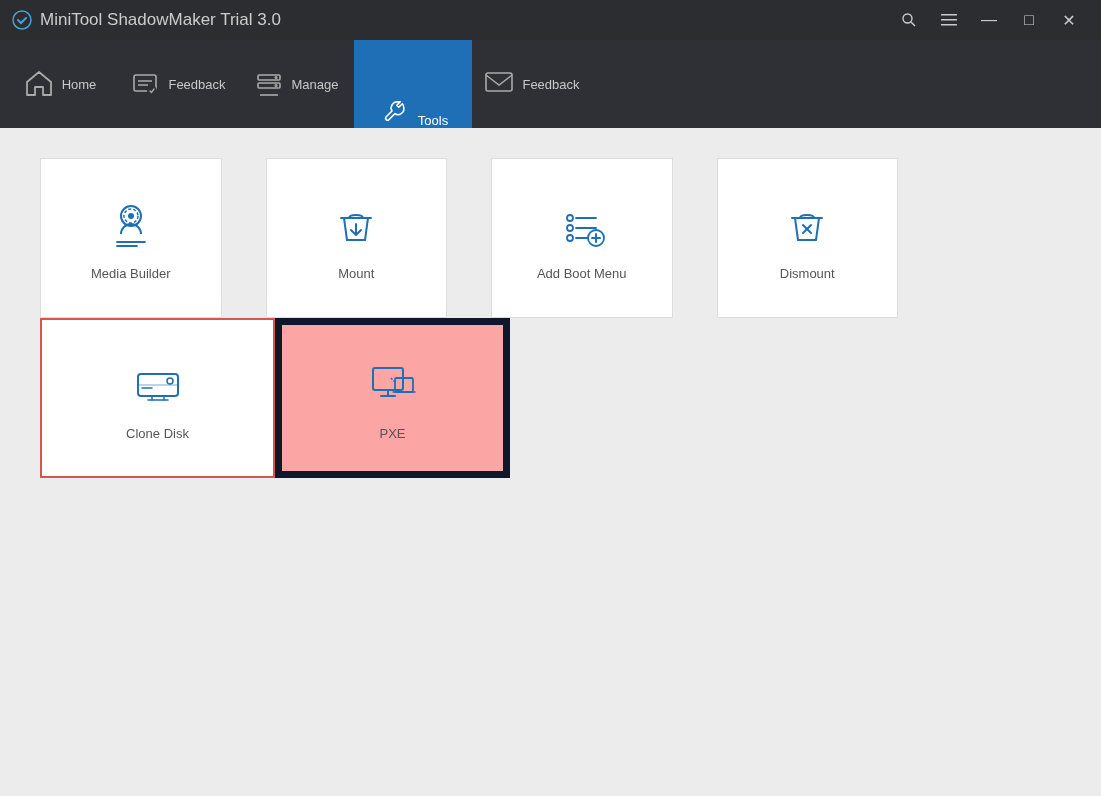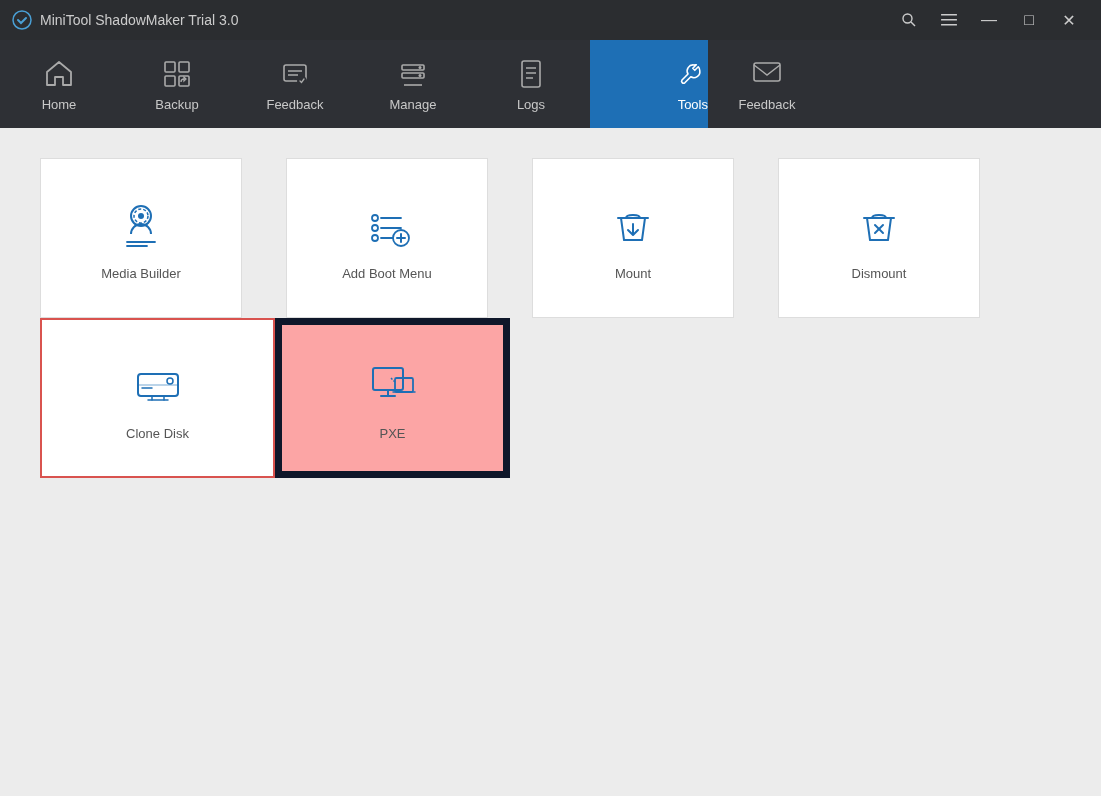--- a/index.html
+++ b/index.html
@@ -22,21 +22,21 @@
       color: #fff;
       font-size: 13px;
     }
     #title-bar .app-logo {
       width: 20px; height: 20px;
       margin-right: 8px;
       flex-shrink: 0;
     }
     #title-bar .title-text {
       flex: 1;
-      font-size: 14px;
+      font-size: 17px;
       color: #ccc;
     }
     #title-bar .window-controls {
       display: flex;
       gap: 0;
     }
     #title-bar .window-btn {
       width: 40px; height: 40px;
       display: flex; align-items: center; justify-content: center;
       color: #ccc;
@@ -46,21 +46,21 @@
 
     
     #nav-bar {
       background: #2e3035;
       height: 88px;
       display: flex;
       align-items: stretch;
     }
     .nav-item {
       display: flex;
-      flex-direction: column;
+      flex-direction: row;
       align-items: center;
       justify-content: center;
       width: 118px;
       cursor: pointer;
       color: #c8c8c8;
       font-size: 13px;
       gap: 6px;
       position: relative;
       transition: background 0.15s;
     }
@@ -168,30 +168,20 @@
 
 <div id="nav-bar">
 
   <div class="nav-item">
     <svg viewBox="0 0 34 34" fill="none" xmlns="http://www.w3.org/2000/svg">
       <path d="M5 15L17 5l12 10v13H21v-8h-8v8H5V15z" stroke="#aaa" stroke-width="1.8" fill="none" stroke-linejoin="round"></path>
     </svg>
     <span>Home</span>
   </div>
 
-  <div class="nav-item">
-    <svg viewBox="0 0 34 34" fill="none">
-      <rect x="5" y="5" width="10" height="10" rx="1" stroke="#aaa" stroke-width="1.6"></rect>
-      <rect x="19" y="5" width="10" height="10" rx="1" stroke="#aaa" stroke-width="1.6"></rect>
-      <rect x="5" y="19" width="10" height="10" rx="1" stroke="#aaa" stroke-width="1.6"></rect>
-      <rect x="19" y="19" width="10" height="10" rx="1" stroke="#aaa" stroke-width="1.6"></rect>
-      <path d="M24 22v2l2-2-2-2v2c-2 0-3 1-3 3" stroke="#aaa" stroke-width="1.3" fill="none"></path>
-    </svg>
-    <span>Backup</span>
-  </div>
 
 
   <div class="nav-item">
     <svg viewBox="0 0 34 34" fill="none">
       <rect x="6" y="8" width="22" height="16" rx="2" stroke="#aaa" stroke-width="1.6"></rect>
       <path d="M10 14h14M10 18h10" stroke="#aaa" stroke-width="1.4"></path>
       <circle cx="24" cy="24" r="5" fill="#2e3035"></circle>
       <path d="M22 24l1.5 1.5L26 22" stroke="#aaa" stroke-width="1.3" stroke-linecap="round"></path>
     </svg>
     <span>Feedback</span>
@@ -201,61 +191,69 @@
     <svg viewBox="0 0 34 34" fill="none">
       <rect x="6" y="8" width="22" height="5" rx="1" stroke="#aaa" stroke-width="1.6"></rect>
       <rect x="6" y="16" width="22" height="5" rx="1" stroke="#aaa" stroke-width="1.6"></rect>
       <circle cx="24" cy="10.5" r="1.5" fill="#aaa"></circle>
       <circle cx="24" cy="18.5" r="1.5" fill="#aaa"></circle>
       <path d="M8 28h18" stroke="#aaa" stroke-width="1.6"></path>
     </svg>
     <span>Manage</span>
   </div>
 
-  <div class="nav-item">
-    <svg viewBox="0 0 34 34" fill="none">
-      <rect x="8" y="4" width="18" height="26" rx="2" stroke="#aaa" stroke-width="1.6"></rect>
-      <path d="M12 11h10M12 16h10M12 21h7" stroke="#aaa" stroke-width="1.4"></path>
-    </svg>
-    <span>Logs</span>
-  </div>
 
   <div class="nav-item active">
     <svg viewBox="0 0 34 34" fill="none">
       <path d="M20 8a6 6 0 00-6 9l-6 6a2 2 0 002.8 2.8l6-6a6 6 0 009-6 6 6 0 00-1.5-4l-3.5 3.5-2-2 3.5-3.5A6 6 0 0020 8z" stroke="#fff" stroke-width="1.6" fill="none" stroke-linejoin="round"></path>
     </svg>
     <span>Tools</span>
   </div>
 
   <div class="nav-item">
     <svg viewBox="0 0 34 34" fill="none">
       <rect x="4" y="6" width="26" height="18" rx="2" stroke="#aaa" stroke-width="1.6"></rect>
       <path d="M4 8l13 10L30 8" stroke="#aaa" stroke-width="1.4"></path>
     </svg>
     <span>Feedback</span>
   </div>
 </div>
 
 <div id="main-content">
 
-  <div style="display:flex; width:940px;gap:44px;">
+  <div style="display:flex; width:858px;gap:44px;">
 
     <div class="tool-card" style="width:235px;">
       <svg viewBox="0 0 60 60" fill="none" xmlns="http://www.w3.org/2000/svg">
 
         <circle cx="30" cy="20" r="10" stroke="#1e6fb5" stroke-width="2" fill="none"></circle>
         <circle cx="30" cy="20" r="3" fill="#1e6fb5"></circle>
 
         <circle cx="30" cy="20" r="7" stroke="#1e6fb5" stroke-width="1.5" fill="none" stroke-dasharray="3 2"></circle>
 
         <path d="M20 38c0-5.5 4.5-10 10-10s10 4.5 10 10" stroke="#1e6fb5" stroke-width="2" fill="none"></path>
 
         <path d="M16 46h28M16 50h20" stroke="#1e6fb5" stroke-width="1.8" stroke-linecap="round"></path>
       </svg>
       <span class="tool-card-label">Media Builder</span>
+    </div>
+
+    <div class="tool-card" style="width:235px;">
+      <svg viewBox="0 0 60 60" fill="none">
+
+        <path d="M18 22h24l-3 22H21L18 22z" stroke="#1e6fb5" stroke-width="2" fill="none" stroke-linejoin="round"></path>
+
+        <path d="M15 22h30" stroke="#1e6fb5" stroke-width="2" stroke-linecap="round"></path>
+
+        <path d="M23 22c0-4 14-4 14 0" stroke="#1e6fb5" stroke-width="1.8" fill="none"></path>
+
+        <line x1="30" y1="28" x2="30" y2="38" stroke="#1e6fb5" stroke-width="2" stroke-linecap="round"></line>
+        <path d="M25 34l5 5 5-5" stroke="#1e6fb5" stroke-width="2" fill="none" stroke-linecap="round" stroke-linejoin="round"></path>
+      </svg>
+      <span class="tool-card-label">Mount</span>
     </div>
 
     <div class="tool-card" style="width:235px;">
       <svg viewBox="0 0 60 60" fill="none">
 
         <circle cx="18" cy="22" r="3" stroke="#1e6fb5" stroke-width="1.8" fill="none"></circle>
         <line x1="24" y1="22" x2="44" y2="22" stroke="#1e6fb5" stroke-width="1.8" stroke-linecap="round"></line>
         <circle cx="18" cy="32" r="3" stroke="#1e6fb5" stroke-width="1.8" fill="none"></circle>
         <line x1="24" y1="32" x2="44" y2="32" stroke="#1e6fb5" stroke-width="1.8" stroke-linecap="round"></line>
         <circle cx="18" cy="42" r="3" stroke="#1e6fb5" stroke-width="1.8" fill="none"></circle>
@@ -270,35 +268,20 @@
 
     <div class="tool-card" style="width:235px;">
       <svg viewBox="0 0 60 60" fill="none">
 
         <path d="M18 22h24l-3 22H21L18 22z" stroke="#1e6fb5" stroke-width="2" fill="none" stroke-linejoin="round"></path>
 
         <path d="M15 22h30" stroke="#1e6fb5" stroke-width="2" stroke-linecap="round"></path>
 
         <path d="M23 22c0-4 14-4 14 0" stroke="#1e6fb5" stroke-width="1.8" fill="none"></path>
 
-        <line x1="30" y1="28" x2="30" y2="38" stroke="#1e6fb5" stroke-width="2" stroke-linecap="round"></line>
-        <path d="M25 34l5 5 5-5" stroke="#1e6fb5" stroke-width="2" fill="none" stroke-linecap="round" stroke-linejoin="round"></path>
-      </svg>
-      <span class="tool-card-label">Mount</span>
-    </div>
-
-    <div class="tool-card" style="width:235px;">
-      <svg viewBox="0 0 60 60" fill="none">
-
-        <path d="M18 22h24l-3 22H21L18 22z" stroke="#1e6fb5" stroke-width="2" fill="none" stroke-linejoin="round"></path>
-
-        <path d="M15 22h30" stroke="#1e6fb5" stroke-width="2" stroke-linecap="round"></path>
-
-        <path d="M23 22c0-4 14-4 14 0" stroke="#1e6fb5" stroke-width="1.8" fill="none"></path>
-
         <line x1="26" y1="29" x2="34" y2="37" stroke="#1e6fb5" stroke-width="2" stroke-linecap="round"></line>
         <line x1="34" y1="29" x2="26" y2="37" stroke="#1e6fb5" stroke-width="2" stroke-linecap="round"></line>
       </svg>
       <span class="tool-card-label">Dismount</span>
     </div>
   </div>
 
   <div style="display:flex; width:940px;align-items:flex-end;">
 
     <div class="tool-card-sm selected">

